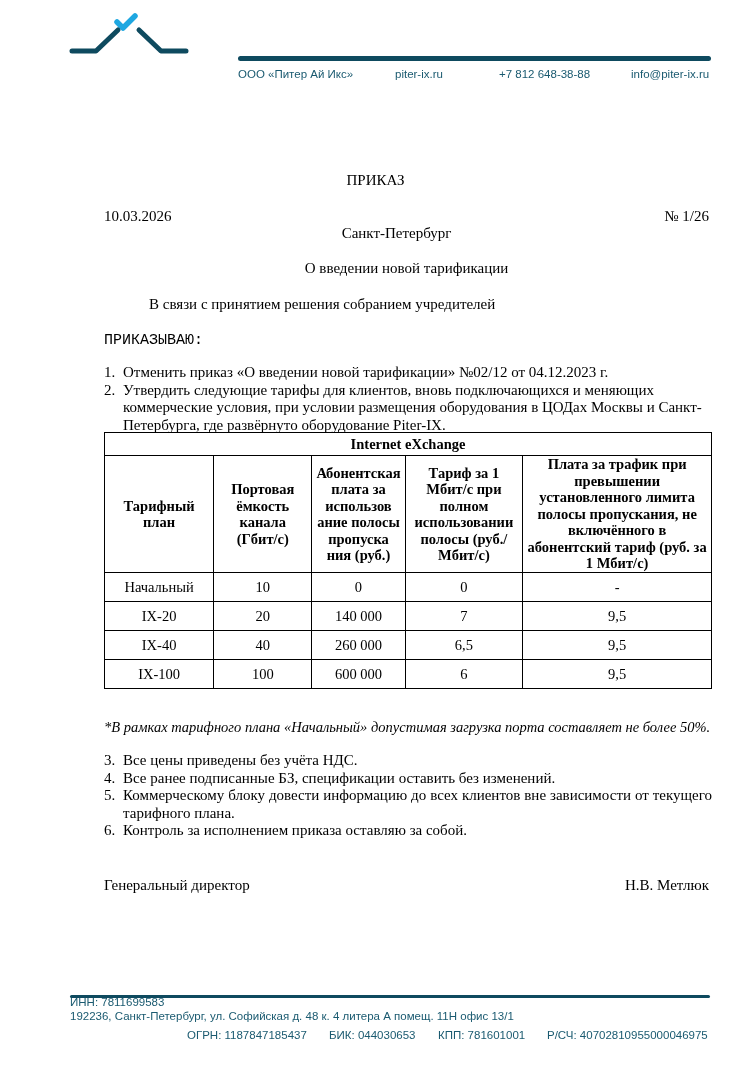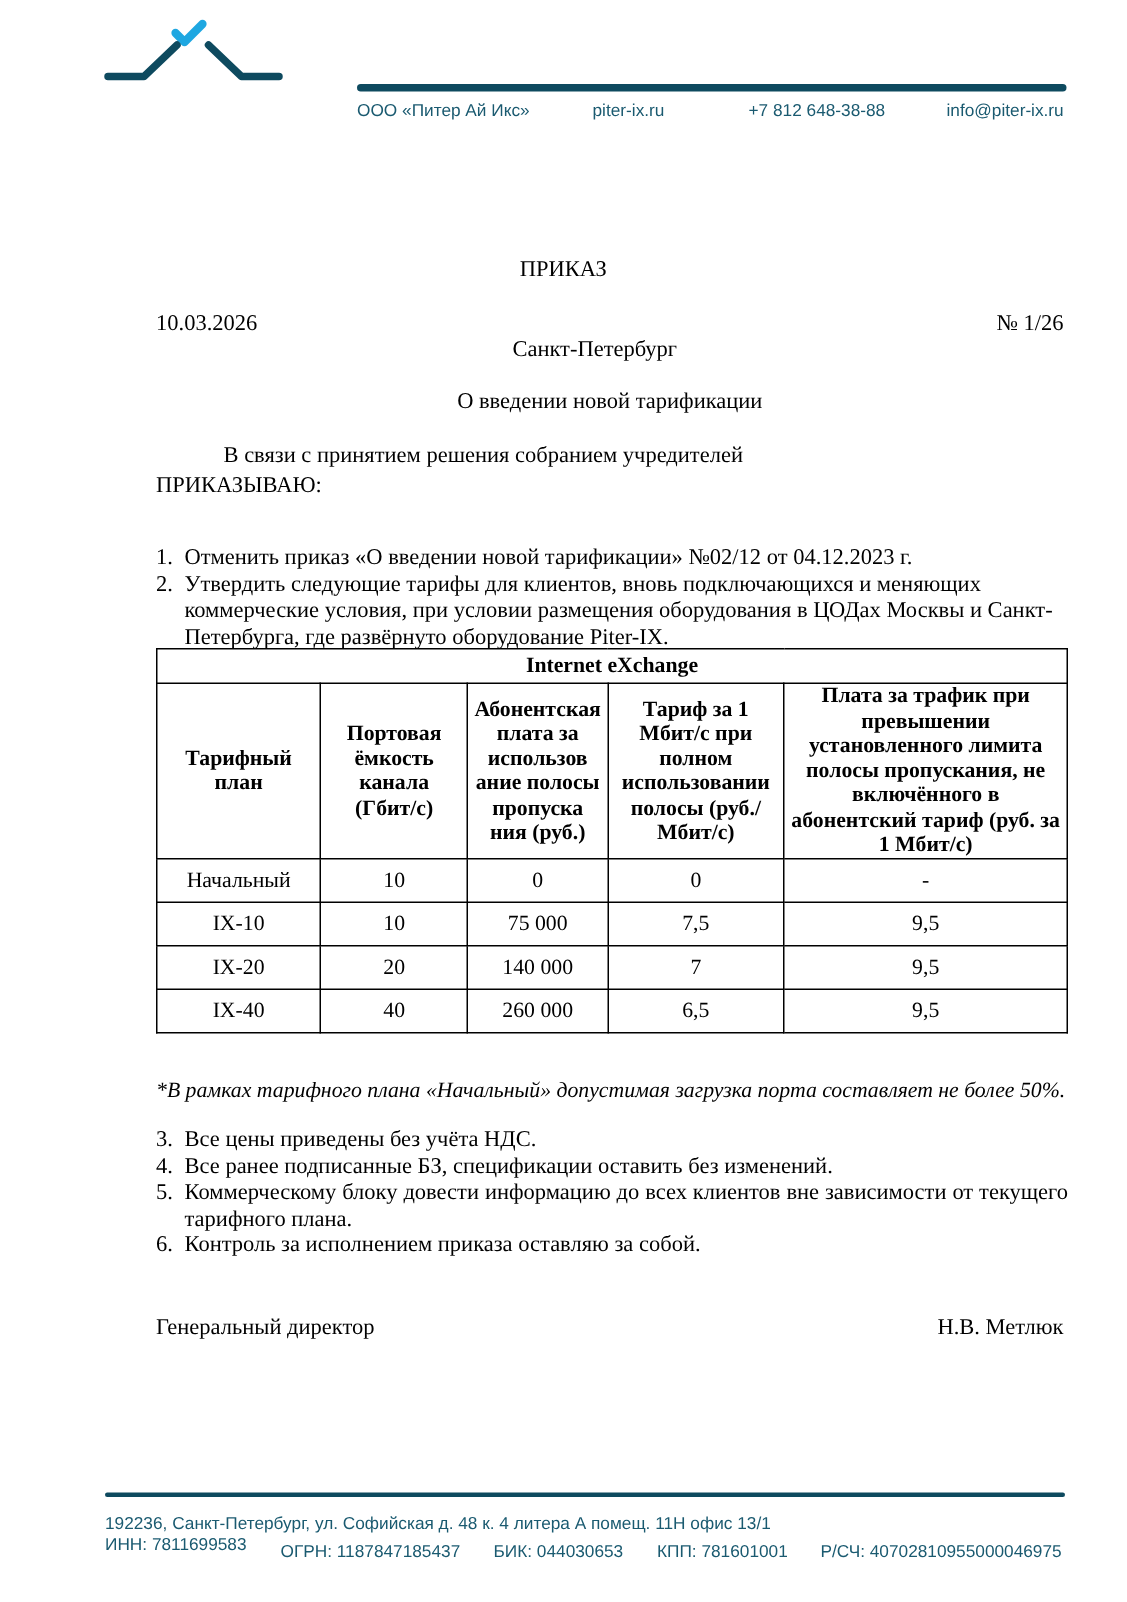--- a/index.html
+++ b/index.html
@@ -51,21 +51,21 @@
 <div class="abs header-info" style="left:395px;">piter-ix.ru</div>
 <div class="abs header-info" style="left:499px;">+7 812 648-38-88</div>
 <div class="abs header-info" style="left:631px;">info@piter-ix.ru</div>
 
 <div class="abs t center" style="top:171px;">ПРИКАЗ</div>
 <div class="abs t" style="left:104px; top:207px;">10.03.2026</div>
 <div class="abs t" style="right:42px; top:207px;">№ 1/26</div>
 <div class="abs t center" style="top:224px; left:21px;">Санкт-Петербург</div>
 <div class="abs t center" style="top:259px; left:31px;">О введении новой тарификации</div>
 <div class="abs t" style="left:149px; top:295px;">В связи с принятием решения собранием учредителей</div>
-<div class="abs t" style="left:104px; top:315px;">ПРИКАЗЫВАЮ:</div>
+<div class="abs t" style="left:104px; top:332px;font-family:Liberation Mono, monospace;">ПРИКАЗЫВАЮ:</div>
 
 <div class="abs list" style="top:364px;">
   <div class="li">
     <span class="num">1.</span>
     <span class="txt">Отменить приказ «О введении новой тарификации» №02/12 от 04.12.2023 г.</span>
   </div>
   <div class="li">
     <span class="num">2.</span>
     <span class="txt">Утвердить следующие тарифы для клиентов, вновь подключающихся и меняющих коммерческие условия, при условии размещения оборудования в ЦОДах Москвы и Санкт-Петербурга, где развёрнуто оборудование Piter-IX.</span>
   </div>
@@ -91,38 +91,38 @@
     <th>Плата за трафик при превышении установленного лимита полосы пропускания, не включённого в абонентский тариф (руб. за 1 Мбит/с)</th>
   </tr>
   <tr>
     <td>Начальный</td>
     <td>10</td>
     <td>0</td>
     <td>0</td>
     <td>-</td>
   </tr>
   <tr>
-    <td>IX-10</td>
-    <td>10</td>
-    <td>75 000</td>
-    <td>7,5</td>
-    <td>9,5</td>
-  </tr>
-  <tr>
     <td>IX-20</td>
     <td>20</td>
     <td>140 000</td>
     <td>7</td>
     <td>9,5</td>
   </tr>
   <tr>
     <td>IX-40</td>
     <td>40</td>
     <td>260 000</td>
     <td>6,5</td>
+    <td>9,5</td>
+  </tr>
+  <tr>
+    <td>IX-100</td>
+    <td>100</td>
+    <td>600 000</td>
+    <td>6</td>
     <td>9,5</td>
   </tr>
 </tbody>
   </table>
 
 <div class="abs footnote">*В рамках тарифного плана «Начальный» допустимая загрузка порта составляет не более 50%.</div>
 
 <div class="abs list" style="top:752px;">
   <div class="li">
     <span class="num">3.</span>
@@ -140,17 +140,17 @@
     <span class="num">6.</span>
     <span class="txt">Контроль за исполнением приказа оставляю за собой.</span>
   </div>
 </div>
 
 <div class="abs t" style="left:104px; top:876px;">Генеральный директор</div>
 <div class="abs t" style="right:42px; top:876px;font-family:Liberation Serif, serif;">Н.В. Метлюк</div>
 
 <div class="abs footer-rule"></div>
 <div class="abs footer-line" style="top:1010px;">192236, Санкт-Петербург, ул. Софийская д. 48 к. 4 литера А помещ. 11Н офис 13/1</div>
-<div class="abs footer-line" style="top:1024px; left:70px;">ИНН: 7811699583</div>
+<div class="abs footer-line" style="top:996px; left:70px;">ИНН: 7811699583</div>
 <div class="abs footer-line" style="top:1029px; left:187px;">ОГРН: 1187847185437</div>
 <div class="abs footer-line" style="top:1029px; left:329px;">БИК: 044030653</div>
 <div class="abs footer-line" style="top:1029px; left:438px;">КПП: 781601001</div>
 <div class="abs footer-line" style="top:1029px; left:547px;">Р/СЧ: 40702810955000046975</div>
 
 </body></html>

